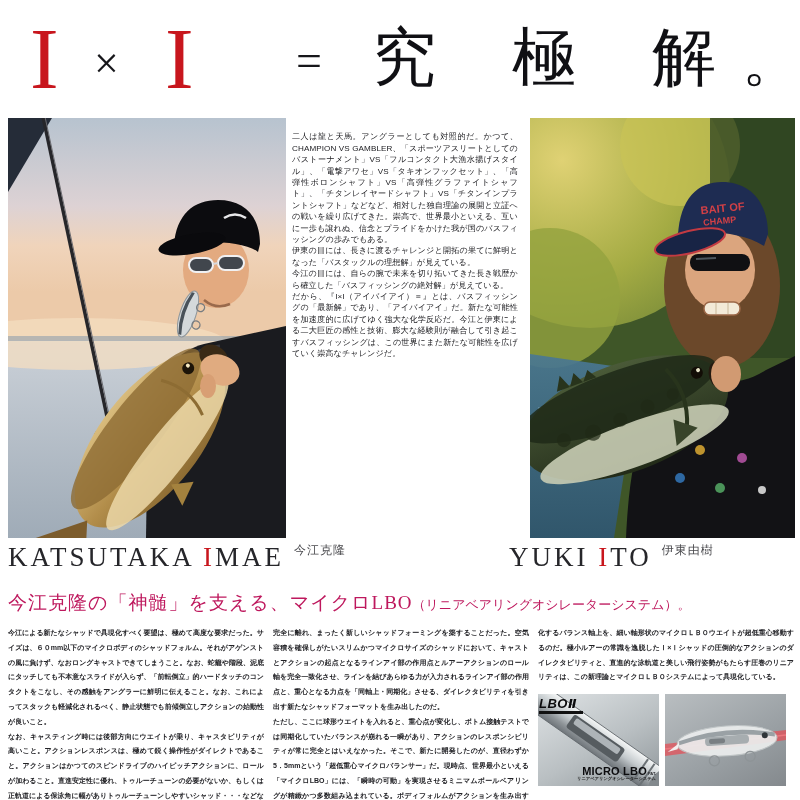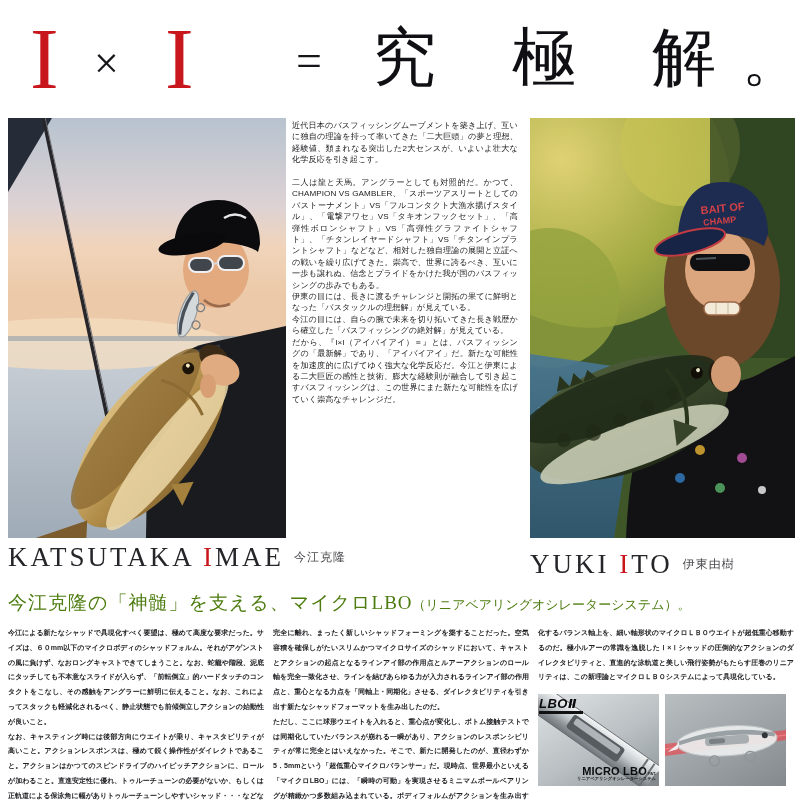--- a/index.html
+++ b/index.html
@@ -16,33 +16,33 @@
   .t-k{top:16px;font-size:64px;color:#101014;}
   .t-k1{left:372px;} .t-k2{left:512px;} .t-k3{left:652px;} .t-k4{left:742px;font-size:58px;top:22px;}
 
   
   .photo{position:absolute;top:118px;overflow:hidden;}
   .photo svg{display:block;width:100%;height:100%;}
   .photo-left{left:8px;width:278px;height:420px;}
   .photo-right{left:530px;width:265px;height:420px;}
 
   
-  .caption{position:absolute;top:542px;display:flex;align-items:center;font-family:"Liberation Serif","DejaVu Serif",serif;}
-  .caption-left{left:8px;} .caption-right{left:530px;margin-top:7px;}
+  .caption{position:absolute;top:542px;display:flex;align-items:flex-start;font-family:"Liberation Serif","DejaVu Serif",serif;}
+  .caption-left{left:8px;} .caption-right{left:509px;}
   .cap-en{font-size:27px;letter-spacing:3px;color:#26262a;}
   .cap-red{color:#c8161d;}
   .cap-jp{font-size:12px;color:#4a4a4e;margin-left:10px;letter-spacing:1px;}
 
   
   .mcol{position:absolute;left:292px;top:120px;width:226px;height:460px;
         font-size:8.1px;line-height:11.4px;text-align:justify;color:#202024;letter-spacing:.1px;}
   .mcol p{margin:0;min-height:11.4px;}
 
   
-  .section-heading{position:absolute;left:8px;top:590px;font-family:"Liberation Serif","DejaVu Serif",serif;color:#4d7c0f;white-space:nowrap;}
+  .section-heading{position:absolute;left:8px;top:590px;font-family:"Liberation Serif","DejaVu Serif",serif;color:#be185d;white-space:nowrap;}
   .sh-main{font-size:19px;letter-spacing:1px;}
   .sh-paren{font-size:13px;letter-spacing:0;}
 
   
   .bcols{position:absolute;left:8px;top:626px;width:786px;display:flex;gap:9px;}
   .bcol{width:256px;font-size:7px;line-height:14.8px;font-weight:600;text-align:justify;color:#232327;}
   .bcol p{margin:0;}
 
   
   .products{display:flex;gap:6px;margin-top:9px;}
@@ -135,23 +135,22 @@
         <circle cx="-8" cy="11" r="4" fill="none" stroke="#777c80" stroke-width="1.3"></circle>
         <circle cx="10" cy="10" r="4" fill="none" stroke="#777c80" stroke-width="1.3"></circle>
       </g>
       <ellipse cx="212" cy="252" rx="20" ry="15" fill="#e0ab80" transform="rotate(20 212 252)"></ellipse>
       <ellipse cx="200" cy="268" rx="8" ry="12" fill="#d89f74"></ellipse>
     </svg>
   </div>
 
   <div class="mcol">
 
-  <p>近代日本のバスフィッシングムーブメントを築き上げ、互いに独自の理論を持って率いてきた「二大巨頭」の夢と理想、経験値、類まれなる突出した2大センスが、いよいよ壮大な化学反応を引き起こす。</p>
       <p></p>
-      <p>二人は龍と天馬。アングラーとしても対照的だ。かつて、CHAMPION VS GAMBLER、「スポーツアスリートとしてのバストーナメント」VS「フルコンタクト大漁水揚げスタイル」、「電撃アワセ」VS「タキオンフックセット」、「高弾性ボロンシャフト」VS「高弾性グラファイトシャフト」、「チタンレイヤードシャフト」VS「チタンインプラントシャフト」などなど、相対した独自理論の展開と立証への戦いを繰り広げてきた。崇高で、世界に誇るべき、互いに一歩も譲れぬ、信念とプライドをかけた我が国のバスフィッシングの歩みでもある。</p>
+      <p>二人は龍と天馬。アングラーとしても対照的だ。かつて、CHAMPION VS GAMBLER、「スポーツアスリートとしてのバストーナメント」VS「フルコンタクト大漁水揚げスタイル」、「電撃アワセ」VS「タキオンフックセット」、「高弾性ボロンシャフト」VS「高弾性グラファイトシャフト」、「チタンレイヤードシャフト」VS「チタンインプラントシャフト」などなど、相対した独自理論の展開と立証への戦いを繰り広げてきた。崇高で、世界最小といえる、互いに一歩も譲れぬ、信念とプライドをかけた我が国のバスフィッシングの歩みでもある。</p>
       <p>伊東の目には、長きに渡るチャレンジと開拓の果てに鮮明となった「バスタックルの理想解」が見えている。</p>
       <p>今江の目には、自らの腕で未来を切り拓いてきた長き戦歴から確立した「バスフィッシングの絶対解」が見えている。</p>
       <p>だから、『I×I（アイバイアイ）＝』とは、バスフィッシングの「最新解」であり、「アイバイアイ」だ。新たな可能性を加速度的に広げてゆく強大な化学反応だ。今江と伊東による二大巨匠の感性と技術、膨大な経験則が融合して引き起こすバスフィッシングは、この世界にまた新たな可能性を広げていく崇高なチャレンジだ。</p>
     </div>
 
   <div class="photo photo-right">
     <svg viewBox="0 0 265 420" preserveAspectRatio="none">
       <defs>
         <radialGradient id="sunFol" cx="0.4" cy="0.4" r="0.8">
           <stop offset="0" stop-color="#e8d878"></stop>

